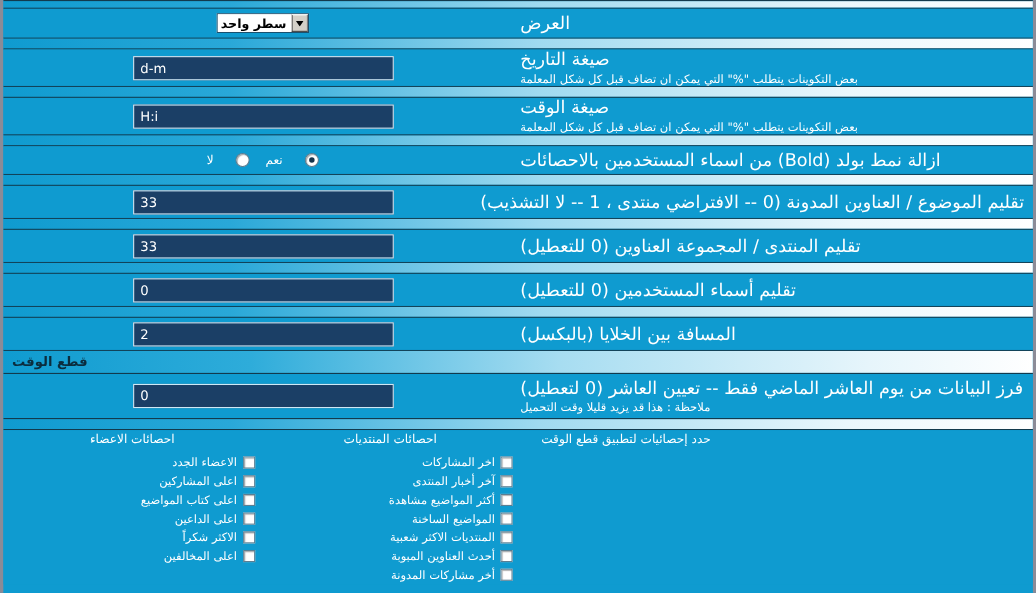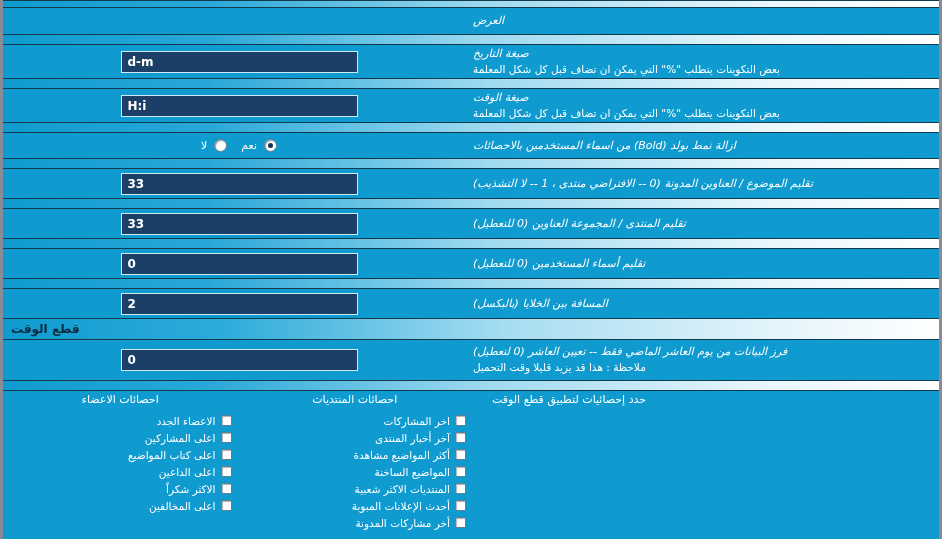--- a/index.html
+++ b/index.html
@@ -58,23 +58,22 @@
     width: 470px;
     padding: 0 8px 0 4px;
     text-align: left;
     box-sizing: border-box;
     line-height: 1.45;
     order: 1;
   }
   .label-cell .title {
     display: block;
     color: #ffffff;
-    font-size: 11px;
+    font-size: 16px;
     white-space: nowrap;
-    font-style: italic;
   }
   .label-cell .desc {
     display: block;
     color: #ffffff;
     font-size: 10.5px;
     white-space: nowrap;
   }
 
   .field-cell {
     width: 460px;
@@ -87,21 +86,21 @@
 
   
   .txtinput {
     width: 237px;
     height: 22px;
     background: #1b3f66;
     border: 1px solid #cfe8f5;
     color: #ffffff;
     font-family: "DejaVu Sans", "Liberation Sans", sans-serif;
     font-size: 12px;
-    font-weight: bold;
+    font-weight: normal;
     text-align: left;
     padding: 0 6px;
     box-sizing: border-box;
     direction: ltr;
     outline: none;
   }
 
   
   .selectwrap {
     display: inline-flex;
@@ -138,21 +137,21 @@
   
   .radio-group {
     display: flex;
     align-items: center;
     gap: 14px;
     justify-content: center;
   }
   .radio-opt {
     display: inline-flex;
     align-items: center;
-    gap: 7px;
+    gap: 20px;
     color: #ffffff;
     font-size: 11px;
   }
   .rdo {
     width: 13px;
     height: 13px;
     border-radius: 50%;
     background: #ffffff;
     border: 1px solid #5b7f93;
     box-shadow: inset 1px 1px 1px rgba(0,0,0,.35);
@@ -251,20 +250,30 @@
 <body>
 
 <div id="app">
 
   <div class="sep thin"></div>
 
   <div class="row" style="height:26px">
     <div class="label-cell">
       <span class="title">العرض</span>
     </div>
+    <div class="field-cell">
+      <div class="selectwrap">
+        <span class="selarrow">
+          <svg width="7" height="5" viewBox="0 0 7 5">
+              <polygon points="0,0 7,0 3.5,5" fill="#000"></polygon>
+            </svg>
+        </span>
+        <span class="seltext">سطر واحد</span>
+      </div>
+    </div>
   </div>
 
   <div class="sep"></div>
 
   <div class="row" style="height:33px">
     <div class="label-cell">
       <span class="title">صيغة التاريخ</span>
       <span class="desc">بعض التكوينات يتطلب "%" التي يمكن ان تضاف قبل كل شكل المعلمة</span>
     </div>
     <div class="field-cell">
@@ -387,21 +396,21 @@
       <div class="chk-row">
         <span class="chk"></span>
         <span class="chk-label">المواضيع الساخنة</span>
       </div>
       <div class="chk-row">
         <span class="chk"></span>
         <span class="chk-label">المنتديات الاكثر شعبية</span>
       </div>
       <div class="chk-row">
         <span class="chk"></span>
-        <span class="chk-label">أحدث الإعلانات المبوبة</span>
+        <span class="chk-label">أحدث العناوين المبوبة</span>
       </div>
       <div class="chk-row">
         <span class="chk"></span>
         <span class="chk-label">أخر مشاركات المدونة</span>
       </div>
     </div>
 
     <div class="stats-col list-col">
       <span class="col-title">احصائات الاعضاء</span>
       <div class="chk-row">

